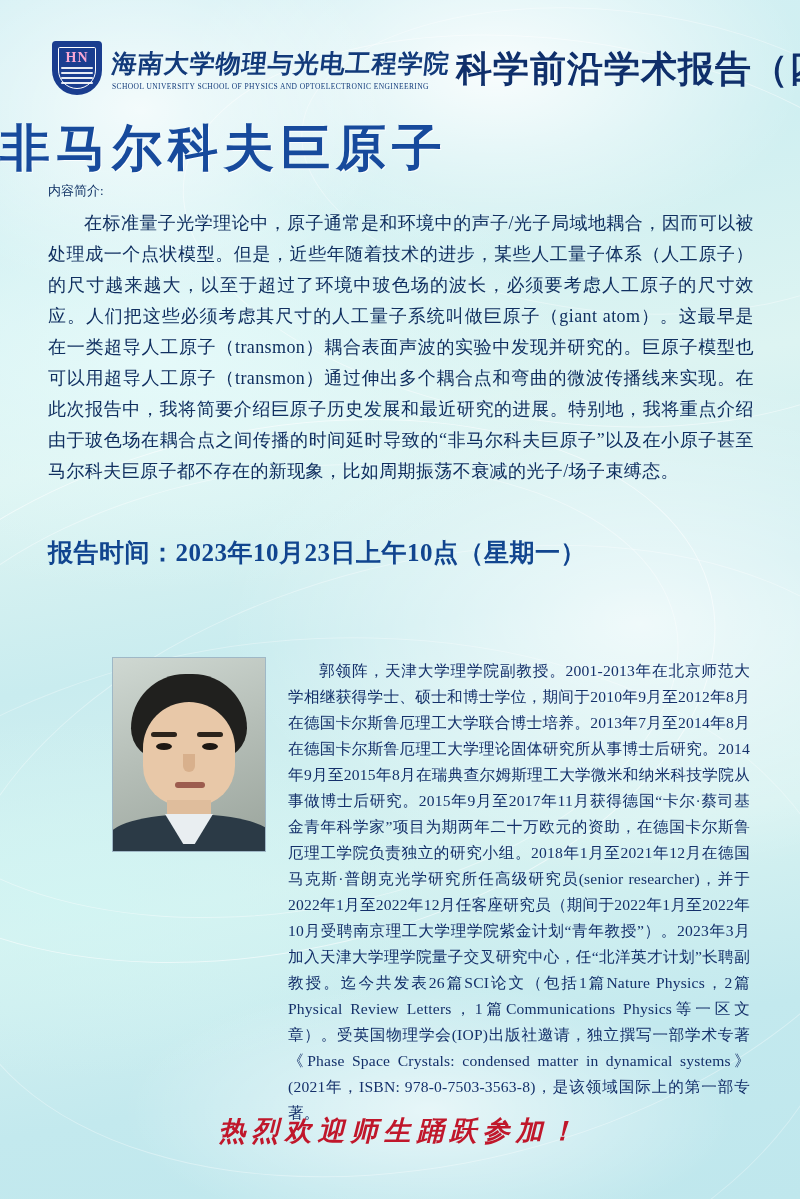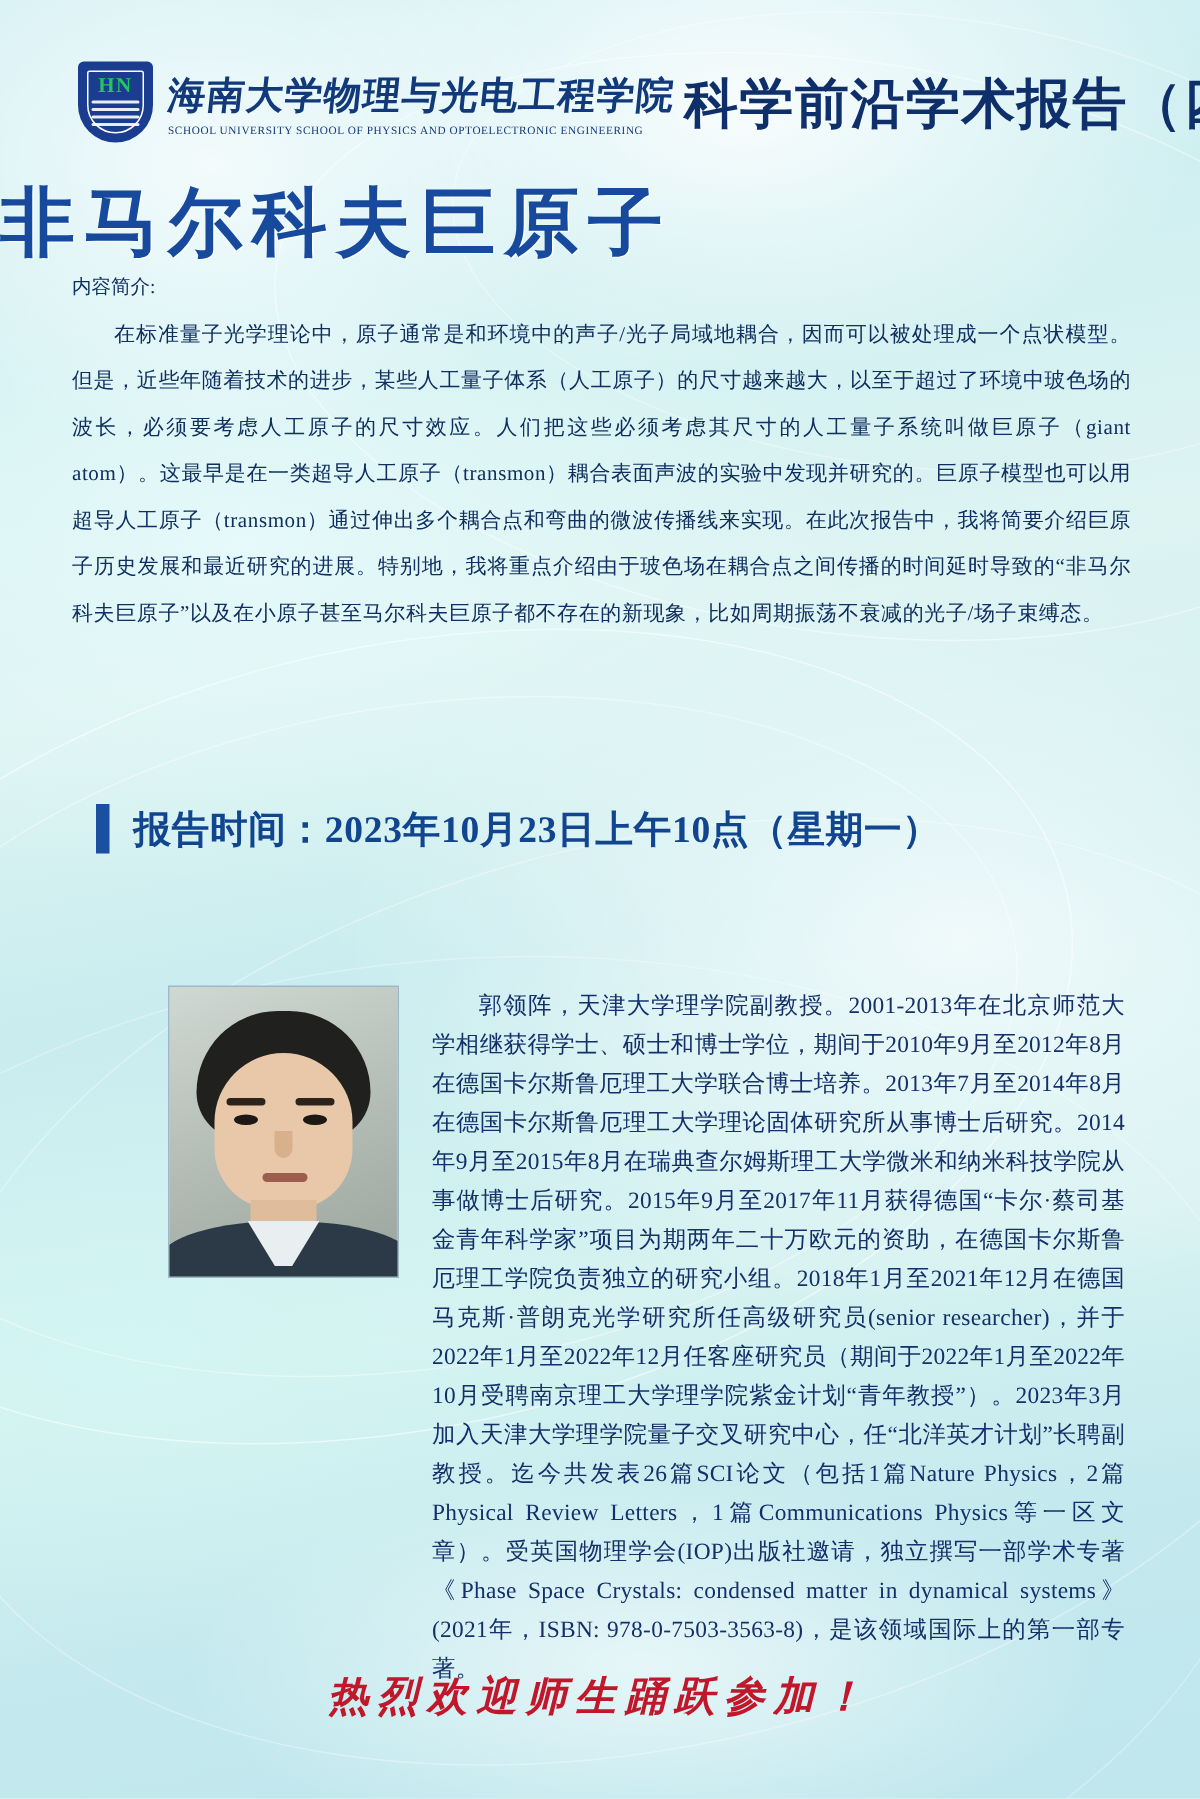--- a/index.html
+++ b/index.html
@@ -78,21 +78,21 @@
     position: absolute;
     left: 4px; top: 4px; right: 4px; bottom: 4px;
     border: 1.5px solid #ffffff;
     border-radius: 2px 2px 22px 22px;
     box-sizing: border-box;
   }
   .logo-badge .shield .hn {
     position: absolute;
     top: 7px; left: 0; right: 0;
     text-align: center;
-    color: #22c55e;
+    color: #f9a8d4;
     font-size: 14px;
     font-weight: bold;
     letter-spacing: 1px;
     font-family: "Liberation Serif", serif;
   }
   .logo-badge .shield .waves {
     position: absolute;
     bottom: 6px; left: 7px; right: 7px; height: 20px;
   }
   .logo-badge .shield .waves i {
@@ -155,35 +155,36 @@
     left: 48px; top: 182px;
     font-family: "Liberation Serif", serif;
     font-size: 13px;
     color: #0d2f63;
   }
   .abstract-body {
     position: absolute;
     left: 48px; top: 208px;
     width: 706px;
     font-family: "Liberation Serif", serif;
-    font-size: 14px;
+    font-size: 18px;
     line-height: 31px;
     color: #102f60;
     text-align: justify;
     text-indent: 2em;
     letter-spacing: 0.4px;
   }
 
   
   .info-block {
     position: absolute;
-    left: 64px; top: 536px;
+    left: 48px; top: 536px;
     width: 700px;
     display: flex;
     align-items: stretch;
+    flex-direction: column;
   }
   .info-bar {
     width: 9px;
     background: #1b4fa0;
     flex: 0 0 auto;
     margin-right: 16px;
   }
   .info-lines {
     display: flex;
     flex-direction: column;

